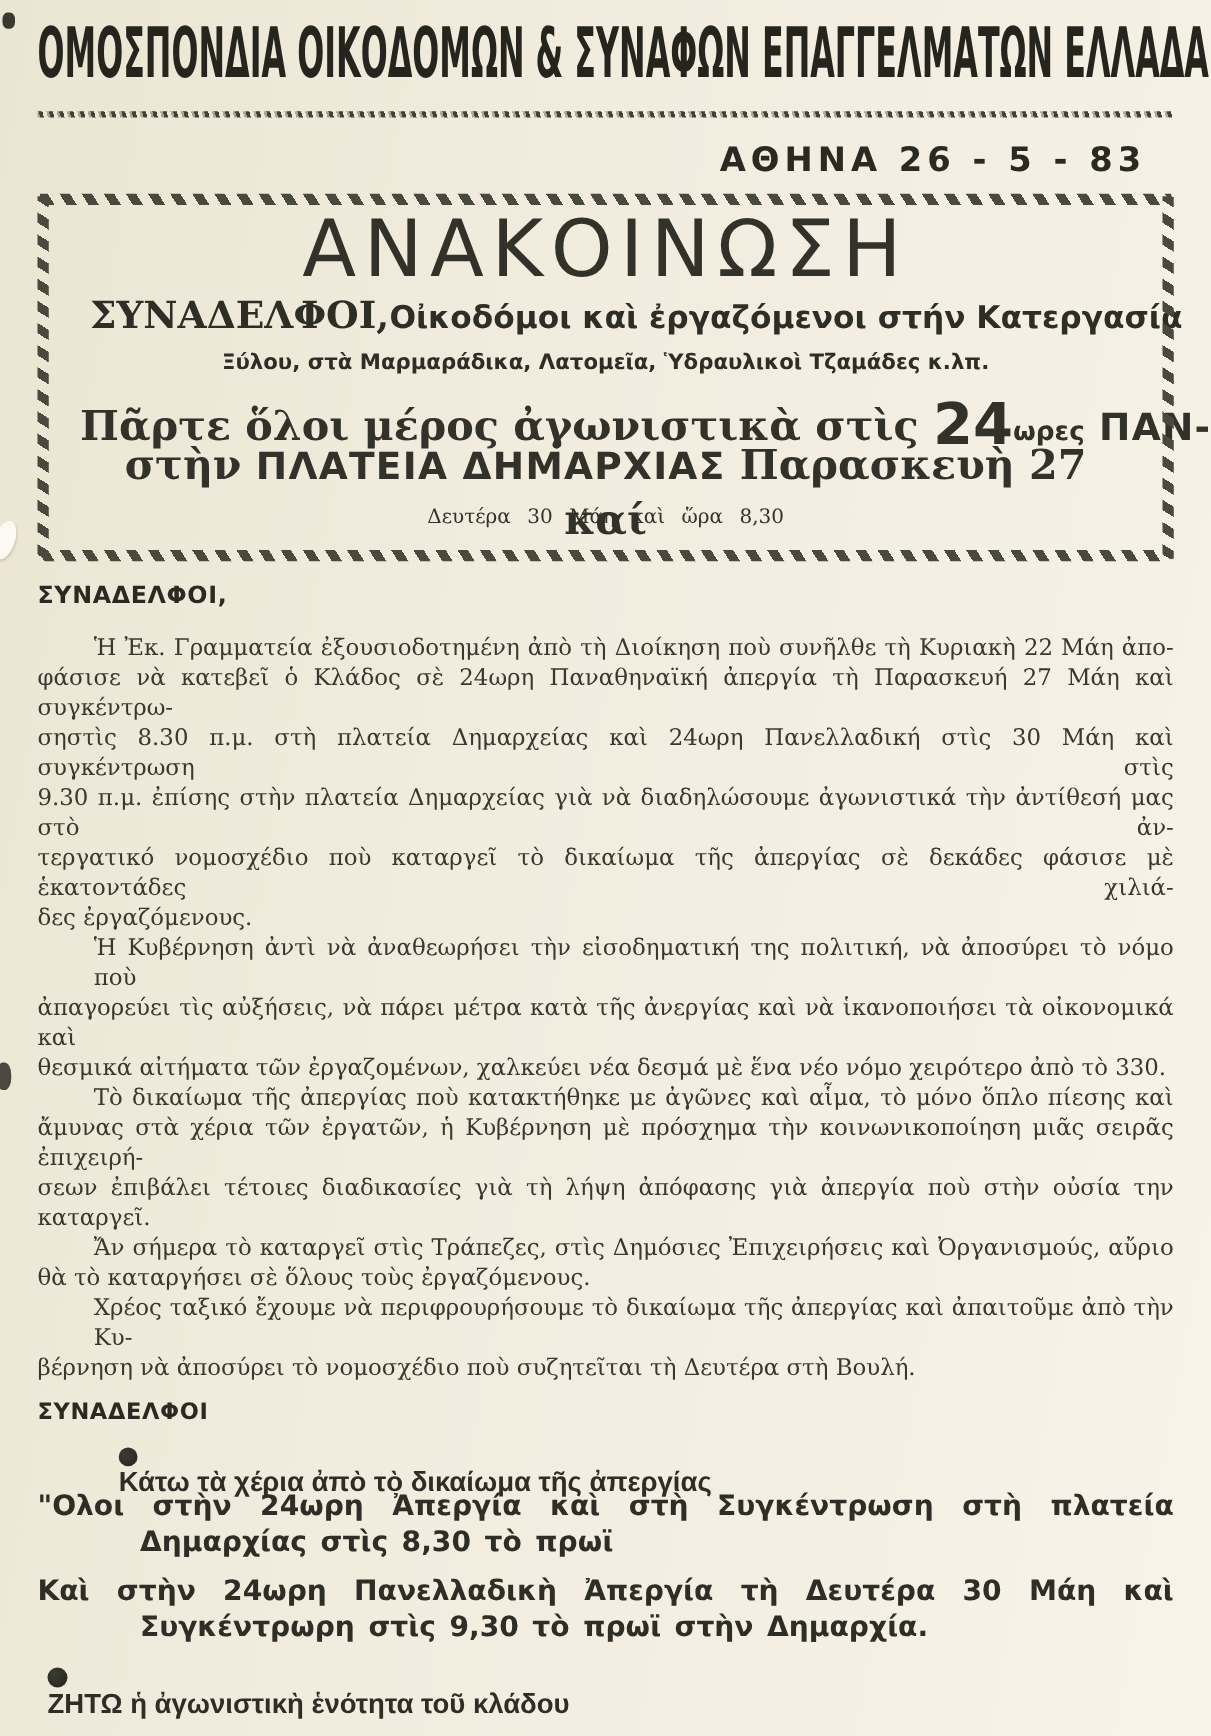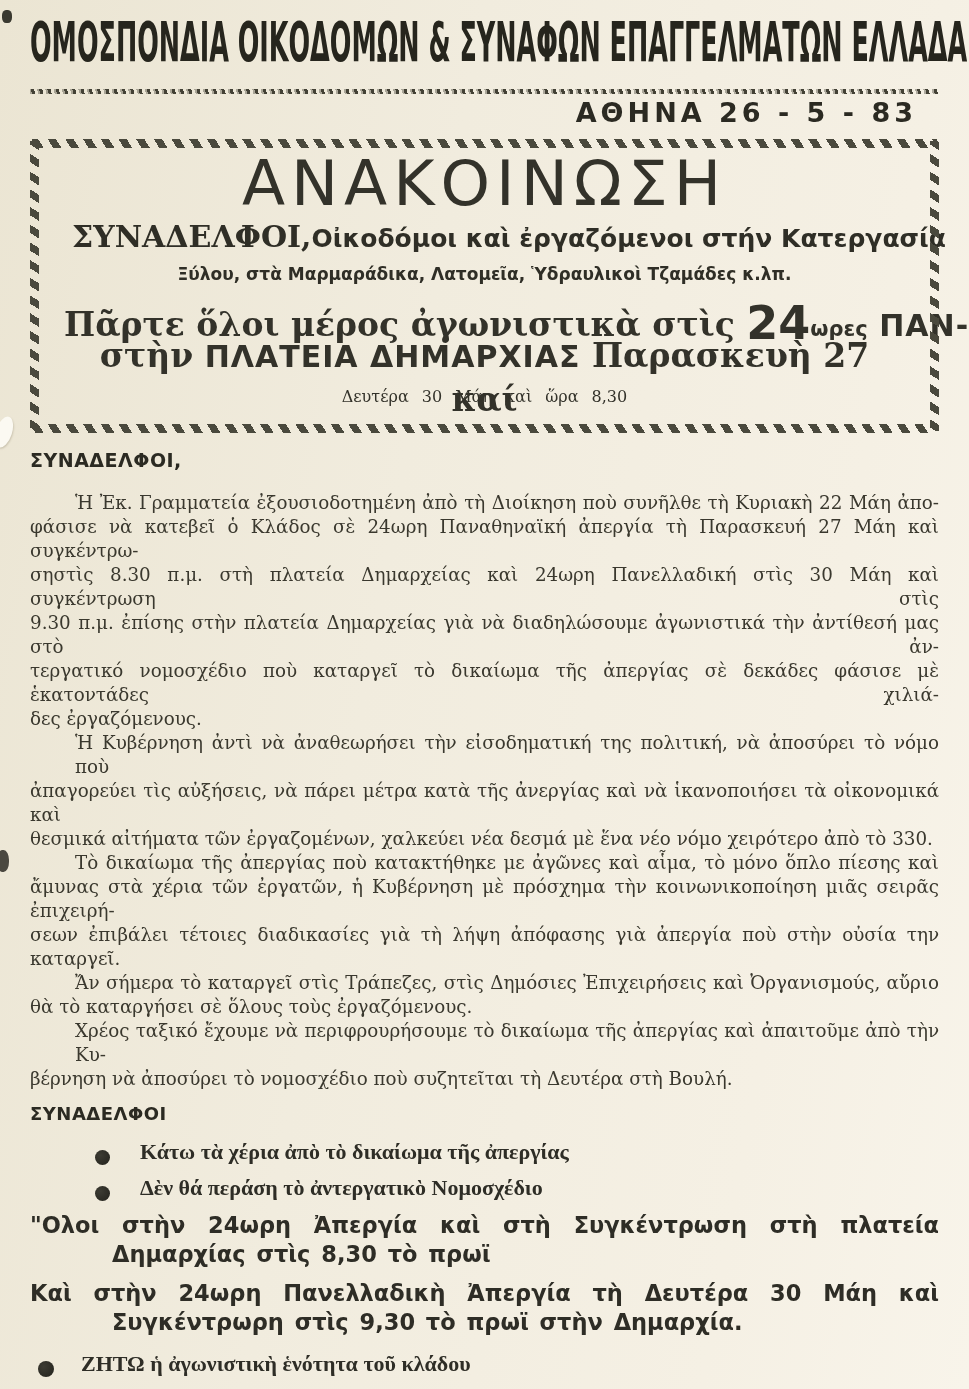--- a/index.html
+++ b/index.html
@@ -22,21 +22,21 @@
     font-weight:bold;font-size:45px;letter-spacing:0px;
     color:#26251d;
     transform:scale(0.565,1.24);transform-origin:left bottom;
   }
   .ornament-band{margin-top:4px;height:13px;position:relative;}
   .orn{position:absolute;left:0;right:0;height:5px;
     background:repeating-linear-gradient(105deg,#4341356 0 2px,#434135 2px 5px,transparent 5px 8px);}
   .orn1{top:0;}
   .orn2{top:7px;background:repeating-linear-gradient(75deg,#43413566 0 2px,#434135 2px 5px,transparent 5px 8px);}
   .dateline{
-    margin-top:2px;height:32px;text-align:right;padding-right:22px;
+    margin-top:18px;height:32px;text-align:right;padding-right:22px;
     font-family:"DejaVu Sans", sans-serif;font-weight:bold;
     font-size:27px;letter-spacing:4px;color:#2b2a22;
   }
   
   .annc-box{position:relative;margin-top:10px;padding:12px 34px 14px 34px;}
   .bstrip{position:absolute;}
   .bstrip.top{left:2px;right:2px;top:0;height:9px;
     background:repeating-linear-gradient(58deg,transparent 0 3px,#4a493d 3px 10px,transparent 10px 15px);}
   .bstrip.bottom{left:2px;right:2px;bottom:0;height:9px;
     background:repeating-linear-gradient(58deg,transparent 0 3px,#4a493d 3px 10px,transparent 10px 15px);}
@@ -68,22 +68,22 @@
     font-family:"DejaVu Sans",sans-serif;font-weight:bold;font-size:19px;
     letter-spacing:0.5px;color:#2b2a22;}
   .paras{margin-top:20px;font-size:18.3px;line-height:24px;color:#3a382e;}
   .para div{text-align:justify;text-align-last:justify;}
   .para div.last{text-align-last:left;}
   .para div.first{padding-left:45px;}
   .body-salut2{margin-top:12px;height:22px;
     font-family:"DejaVu Sans",sans-serif;font-weight:bold;font-size:18px;
     letter-spacing:0.5px;color:#2b2a22;}
   
-  .brow{display:flex;align-items:flex-end;
-    font-family:Liberation Serif, serif;font-weight:bold;color:#2e2d26;}
+  .brow{display:flex;align-items:flex-start;
+    font-family:Liberation Sans, sans-serif;font-weight:bold;color:#2e2d26;flex-direction:column;}
   .brow.inset{margin-left:65px;margin-top:12px;height:28px;font-size:22px;line-height:26px;}
   .brow.inset + .brow.inset{margin-top:8px;}
   .brow.edge{margin-left:8px;font-size:22px;}
   .dot{flex:0 0 auto;width:15px;height:15px;border-radius:50%;
     background:radial-gradient(circle at 35% 35%, #3c3b33, #23221c);
     margin-top:5px;margin-right:30px;}
   .brow.edge .dot{width:16px;height:16px;margin-right:27px;}
   .stmt{margin-top:10px;font-family:"DejaVu Sans",sans-serif;font-weight:bold;
     font-size:22.5px;color:#2e2d26;line-height:29px;word-spacing:3px;}
   .stmt div{text-align:justify;text-align-last:justify;}
@@ -159,24 +159,20 @@
         <div class="last">βέρνηση νὰ ἀποσύρει τὸ νομοσχέδιο ποὺ συζητεῖται  τὴ Δευτέρα στὴ Βουλή.</div>
       </div>
   </div>
 
   <div class="body-salut2">ΣΥΝΑΔΕΛΦΟΙ</div>
 
   <div class="brow inset">
     <span class="dot"></span>
     <span>Κάτω τὰ χέρια ἀπὸ τὸ δικαίωμα τῆς ἀπεργίας</span>
   </div>
-  <div class="brow inset">
-    <span class="dot"></span>
-    <span>Δὲν θά περάση τὸ ἀντεργατικὸ Νομοσχέδιο</span>
-  </div>
 
   <div class="stmt">
       <div class="first ">"Ολοι στὴν 24ωρη Ἀπεργία καὶ στὴ Συγκέντρωση στὴ πλατεία</div>
       <div class="last">Δημαρχίας στὶς 8,30 τὸ πρωϊ</div>
     </div>
   <div class="stmt">
       <div class="first ">Καὶ στὴν 24ωρη Πανελλαδικὴ Ἀπεργία τὴ Δευτέρα 30 Μάη  καὶ</div>
       <div class="last">Συγκέντρωρη στὶς 9,30 τὸ πρωϊ στὴν Δημαρχία.</div>
     </div>
 

